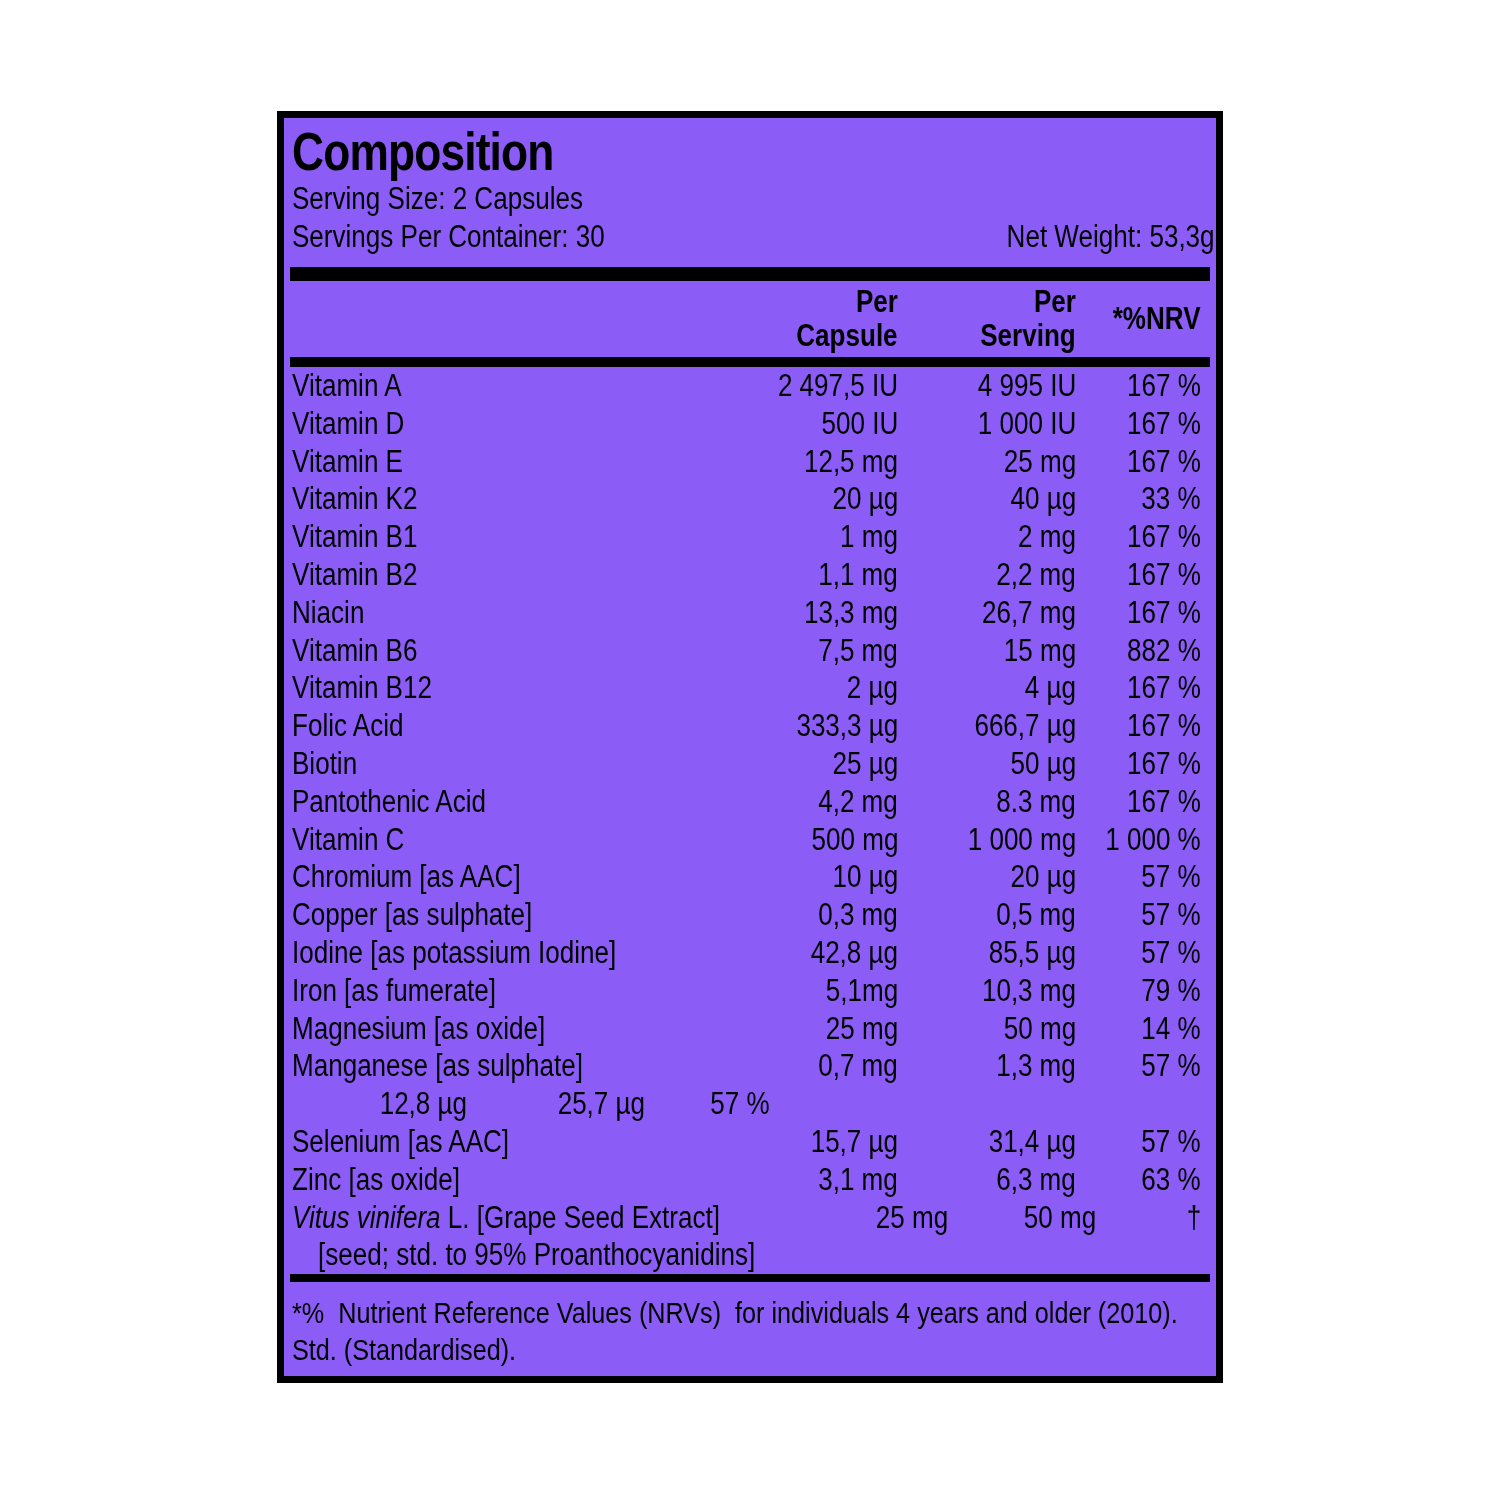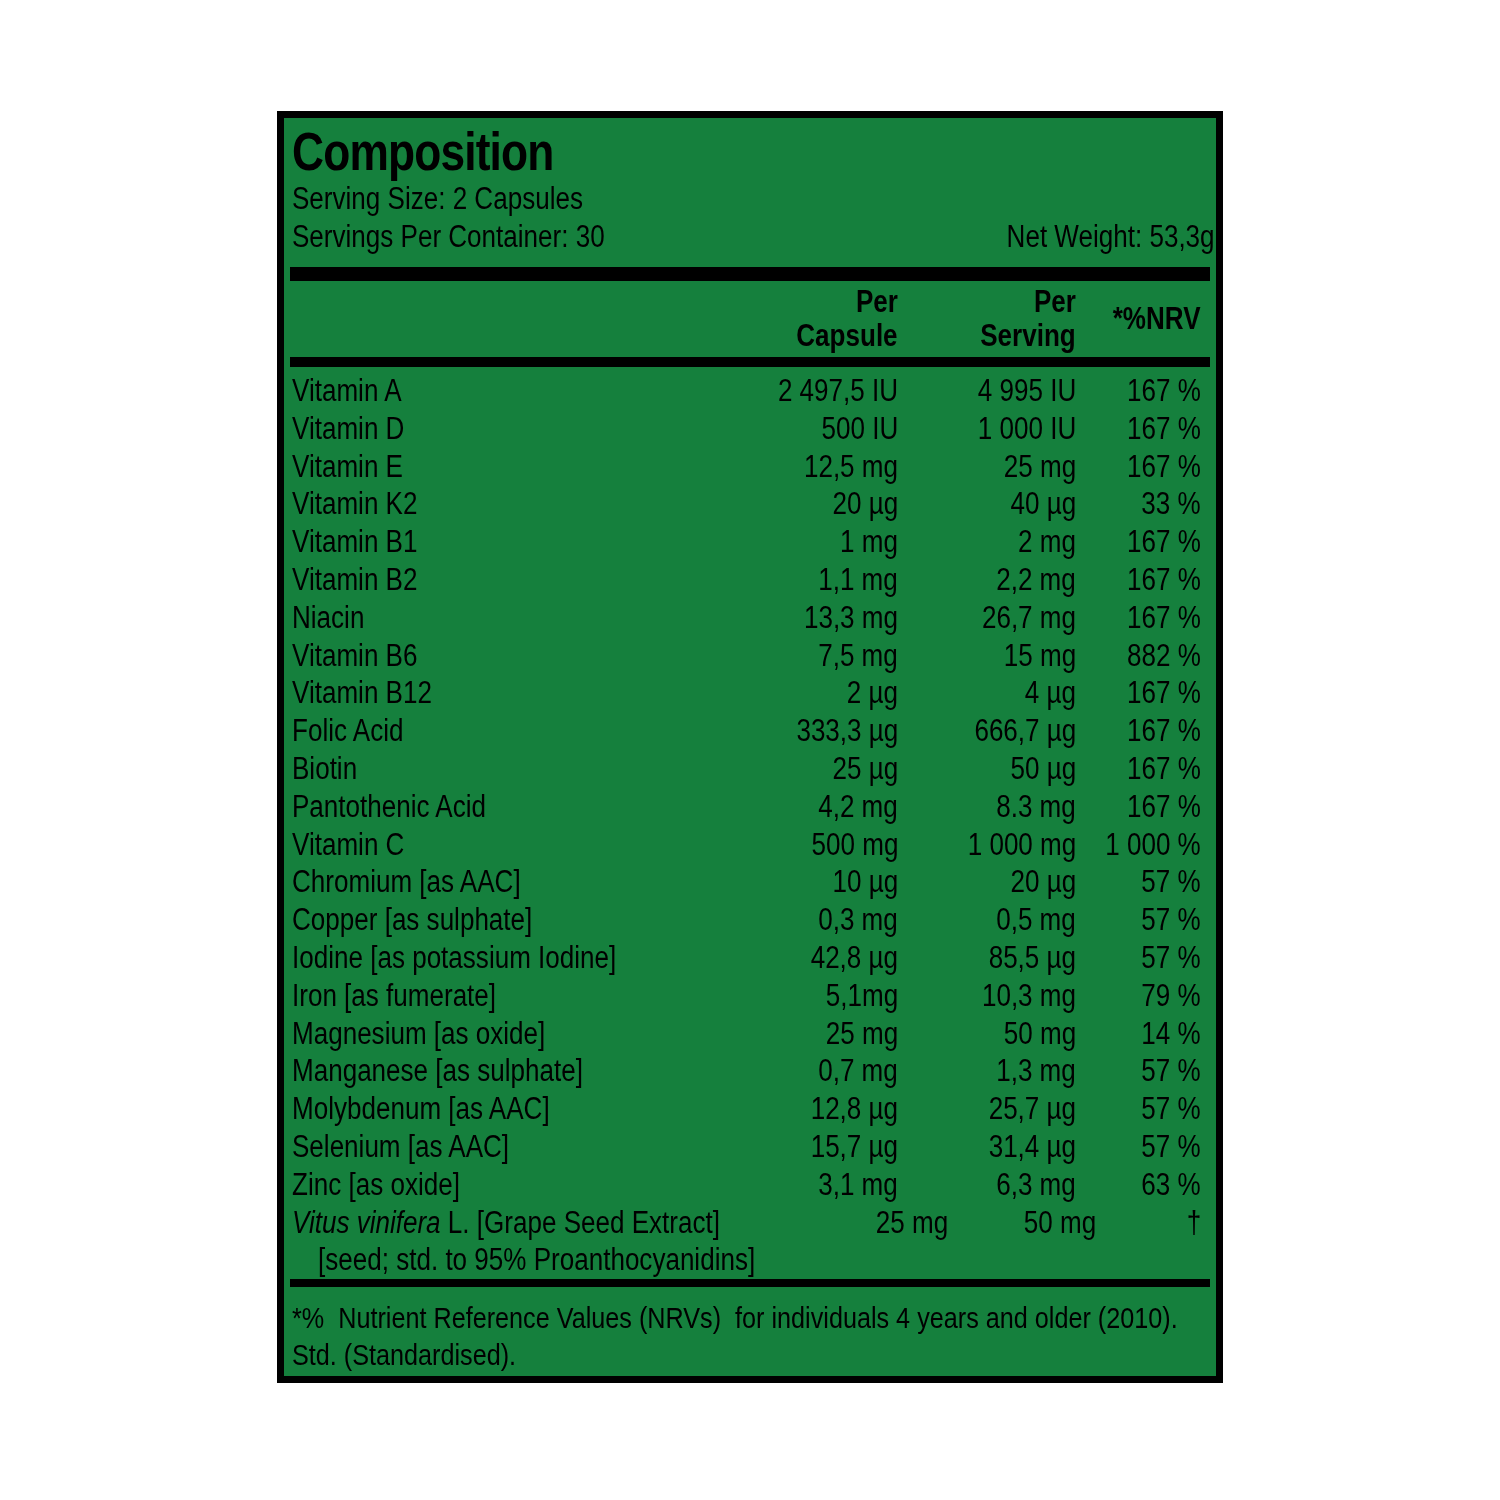--- a/index.html
+++ b/index.html
@@ -12,21 +12,21 @@
     color: #000000;
   }
   .box {
     position: absolute;
     left: 277px;
     top: 111px;
     width: 946px;
     height: 1272px;
     box-sizing: border-box;
     border: 7px solid #000000;
-    background: #15803d;
+    background: #8b5cf6;
     overflow: hidden;
   }
   
   .cx {
     display: inline-block;
     transform: scaleX(0.84);
     white-space: pre;
   }
   .from-left  { transform-origin: 0 50%; }
   .from-right { transform-origin: 100% 50%; }
@@ -64,21 +64,21 @@
     padding: 4px 15px 4px 8px;
     font-weight: bold;
     font-size: 31px;
     line-height: 34px;
   }
   .head-row .line { display: block; }
   .c-name { flex: 1 1 auto; text-align: left; white-space: nowrap; }
   .c-cap  { width: 175px; text-align: right; white-space: nowrap; }
   .c-serv { width: 178px; text-align: right; white-space: nowrap; }
   .c-nrv  { width: 125px; text-align: right; white-space: nowrap; }
-  .rows { margin-top: 5px; padding: 0 15px 0 8px; }
+  .rows { padding: 0 15px 0 8px; }
   .row {
     display: flex;
     height: 37.8px;
     line-height: 37.8px;
     font-size: 31px;
   }
   .row.indent .c-name { padding-left: 26px; box-sizing: border-box; }
   .it { font-style: italic; }
   .footnote {
     padding: 12px 29px 0 8px;
@@ -232,21 +232,20 @@
         <div class="c-serv"><span class="cx from-right">50 mg</span></div>
         <div class="c-nrv"><span class="cx from-right">14 %</span></div>
       </div>
       <div class="row">
         <div class="c-name"><span class="cx from-left"><i class="it"></i><span>Manganese [as sulphate]</span></span></div>
         <div class="c-cap"><span class="cx from-right">0,7 mg</span></div>
         <div class="c-serv"><span class="cx from-right">1,3 mg</span></div>
         <div class="c-nrv"><span class="cx from-right">57 %</span></div>
       </div>
       <div class="row">
-        <div class="c-name"><span class="cx from-left"><i class="it"></i><span>Molybdenum [as AAC]</span></span></div>
         <div class="c-cap"><span class="cx from-right">12,8 µg</span></div>
         <div class="c-serv"><span class="cx from-right">25,7 µg</span></div>
         <div class="c-nrv"><span class="cx from-right">57 %</span></div>
       </div>
       <div class="row">
         <div class="c-name"><span class="cx from-left"><i class="it"></i><span>Selenium [as AAC]</span></span></div>
         <div class="c-cap"><span class="cx from-right">15,7 µg</span></div>
         <div class="c-serv"><span class="cx from-right">31,4 µg</span></div>
         <div class="c-nrv"><span class="cx from-right">57 %</span></div>
       </div>

